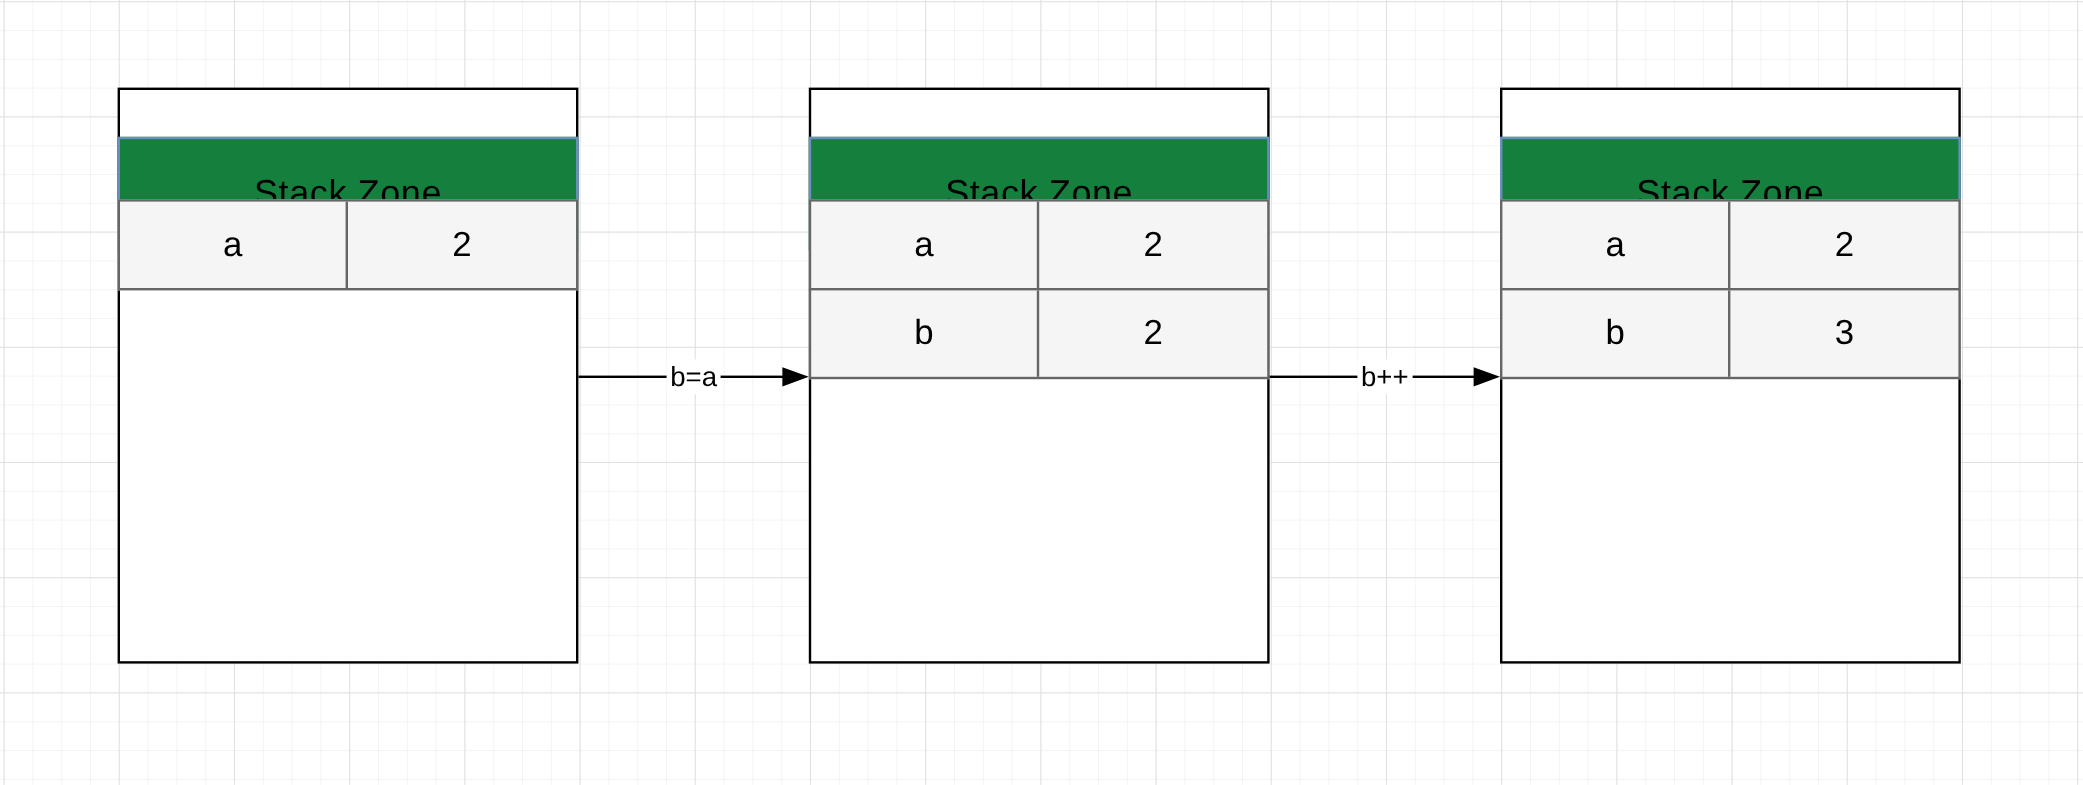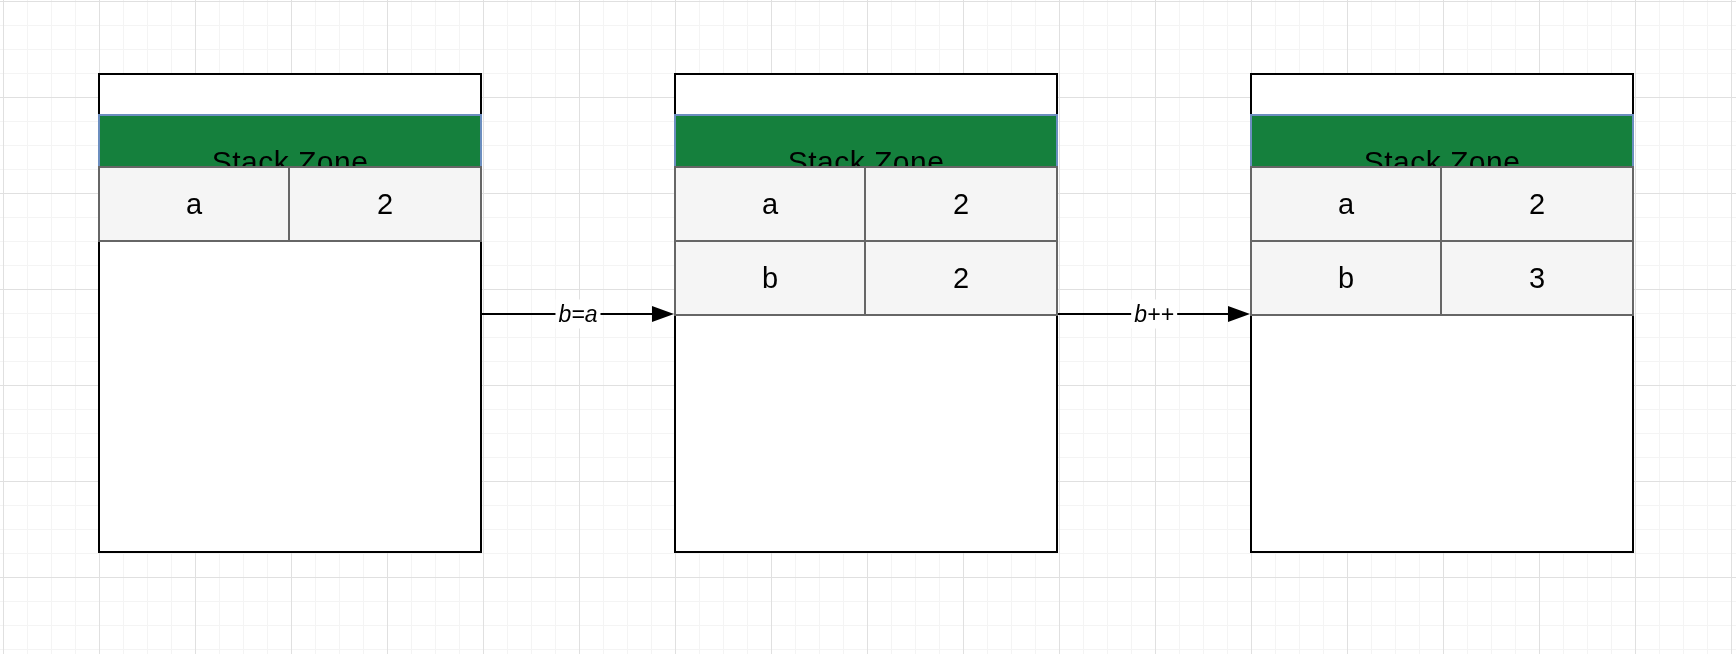--- a/index.html
+++ b/index.html
@@ -79,21 +79,20 @@
     box-sizing: border-box;
   }
   .cell-name { border-right: 2px solid #666666; }
 
   
   .edge {
     position: absolute;
     top: 294px;
     width: 192px;
     height: 40px;
-    font-style: italic;
   }
   .edge-1 { left: 482px; }
   .edge-2 { left: 1058px; }
 
   .edge-line {
     position: absolute;
     left: 0;
     right: 6px;
     top: 19px;
     height: 2px;

